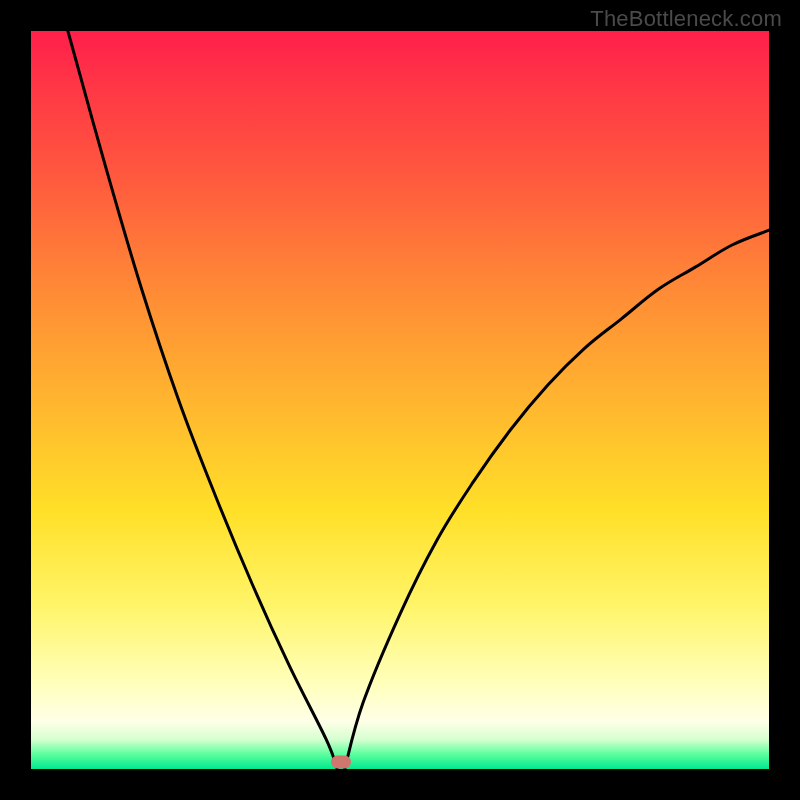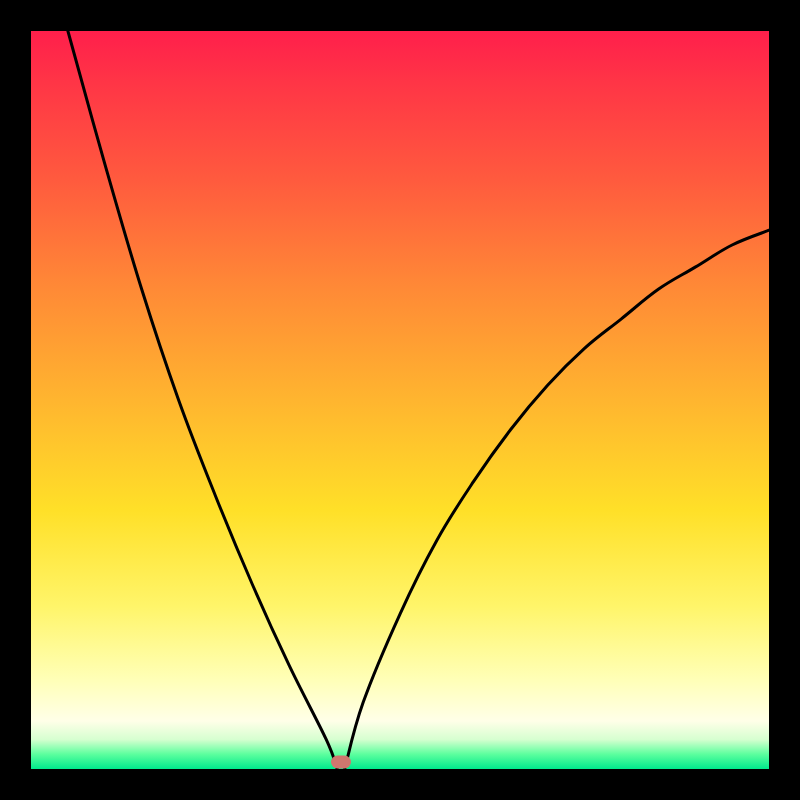--- a/index.html
+++ b/index.html
@@ -67,20 +67,21 @@
     border-radius: 7px;
     background: #cf776e;
     transform: translate(-50%, -50%);
   }
 </style>
 </head>
 <body>
 
 <div class="frame">
 
+  <div class="watermark">TheBottleneck.com</div>
 
   <div class="plot-area">
     <div class="gradient-bg"></div>
 
     <svg class="curve" viewBox="0 0 738 738" preserveAspectRatio="none">
       <path id="curve-left" fill="none" stroke="#000" stroke-width="3" stroke-linecap="round" d="M 36.9 0 C 43.542 23.911200000000004, 60.516 86.34600000000003, 73.8 132.84000000000003 C 87.084 179.33400000000003, 97.416 215.7912, 110.7 258.3 C 123.98400000000001 300.8088, 134.316 331.8048, 147.6 369 C 160.884 406.1952, 171.216 431.73, 184.5 464.94 C 197.784 498.15, 208.116 522.9468, 221.4 553.5 C 234.684 584.0532, 245.01600000000002 606.7836, 258.3 634.68 C 271.584 662.5763999999999, 286.5654 689.8824, 295.2 708.48 C 303.83459999999997 727.0776000000001, 304.2774 732.6864, 306.27 738"></path>
       <path id="curve-right" fill="none" stroke="#000" stroke-width="3" stroke-linecap="round" d="M 313.65 738 C 316.971 726.0444, 322.137 699.4764, 332.1 671.58 C 342.06300000000005 643.6836000000001, 355.716 612.2447999999999, 369 583.02 C 382.284 553.7952, 392.61600000000004 533.1312, 405.90000000000003 509.22 C 419.184 485.3088, 429.516 470.106, 442.8 450.18 C 456.084 430.254, 466.416 415.7892, 479.7 398.52 C 492.984 381.25079999999997, 503.31600000000003 368.8524, 516.6 354.24 C 529.884 339.62760000000003, 540.216 329.29560000000004, 553.5 317.34000000000003 C 566.784 305.3844, 577.116 298.4472, 590.4 287.82 C 603.684 277.1928, 614.016 267.59880000000004, 627.3 258.3 C 640.584 249.0012, 650.916 244.13039999999998, 664.2 236.15999999999997 C 677.484 228.18959999999996, 687.816 220.66199999999998, 701.1 214.01999999999998 C 714.384 207.378, 731.358 201.9168, 738 199.26"></path>
     </svg>
 
     <div id="marker" class="marker" style="left: 309.96px; top: 731.358px; background: rgb(207, 119, 110);"></div>

